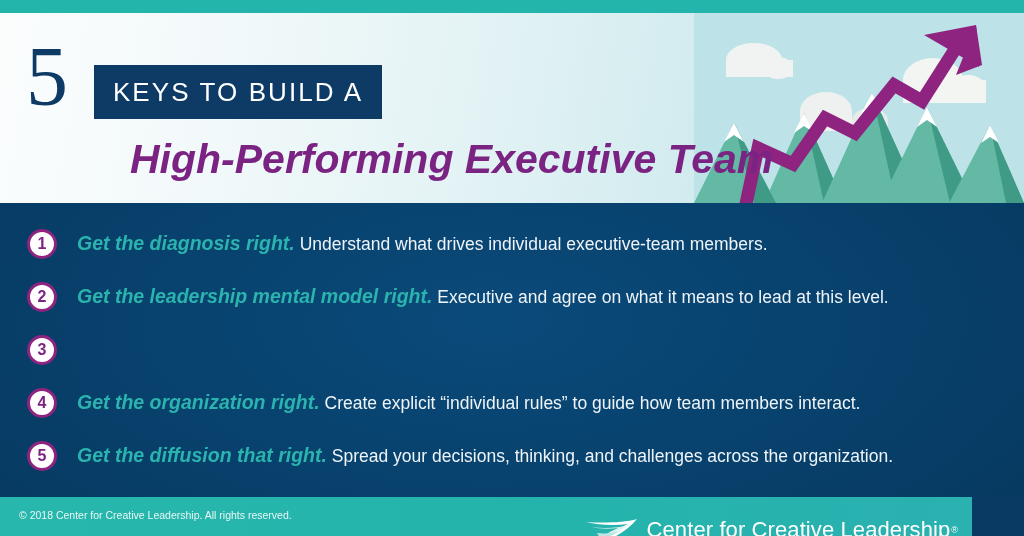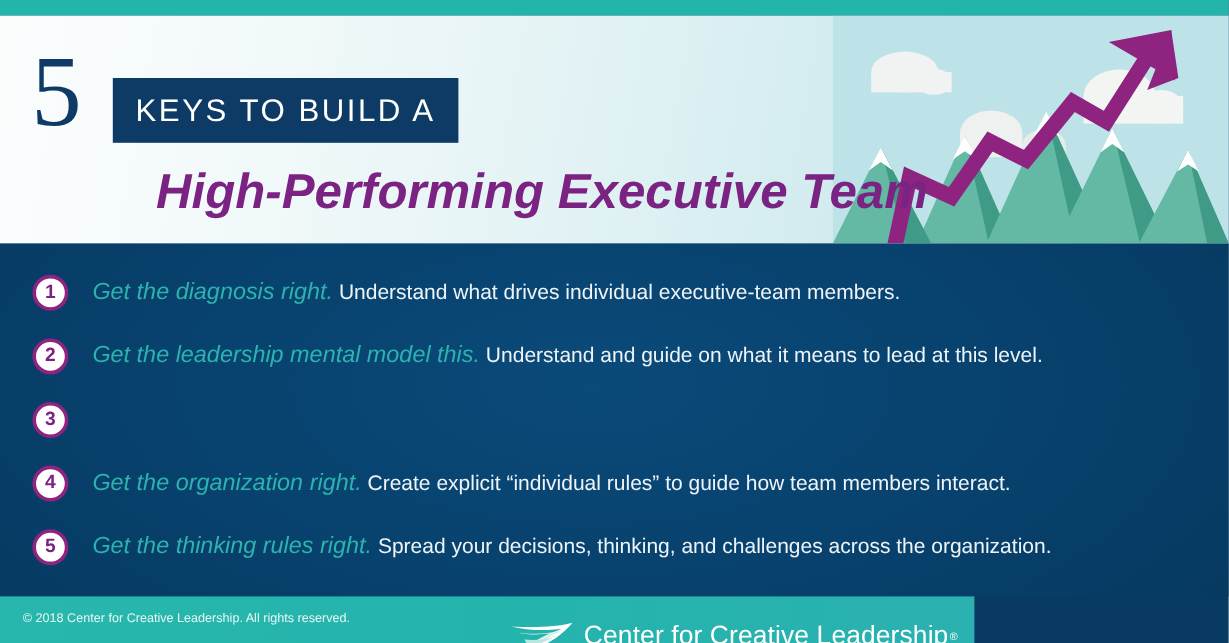--- a/index.html
+++ b/index.html
@@ -123,29 +123,29 @@
     line-height: 1;
   }
   .item-text {
     font-size: 17.5px;
     color: #eef4f8;
     white-space: nowrap;
   }
   .item-lead {
     color: #2bb3ae;
     font-style: italic;
-    font-weight: normal;
+    font-weight: bold;
     font-size: 19.5px;
   }
 
   
   .footer {
     position: absolute;
     left: 0; top: 497px;
-    width: 812px; height: 39px;
+    width: 972px; height: 39px;
     background: linear-gradient(90deg, #27b7ac 0%, #24b4ac 50%, #2ab1b0 100%);
   }
   .copyright {
     position: absolute;
     left: 19px; top: 12px;
     font-size: 10.5px;
     color: #e7f7f6;
   }
   .brand {
     position: absolute;
@@ -259,22 +259,22 @@
           <span class="item-lead">Get the diagnosis right.</span>
           <span>Understand what drives individual executive-team members.</span>
         </div>
       </div>
 
       <div class="list-item">
         <div class="badge">
           <span class="badge-num">2</span>
         </div>
         <div class="item-text">
-          <span class="item-lead">Get the leadership mental model this.</span>
-          <span>Understand and guide on what it means to lead at this level.</span>
+          <span class="item-lead">Get the leadership mental model right.</span>
+          <span>Executive and agree on what it means to lead at this level.</span>
         </div>
       </div>
 
       <div class="list-item">
         <div class="badge">
           <span class="badge-num">3</span>
         </div>
       </div>
 
       <div class="list-item">
@@ -285,21 +285,21 @@
           <span class="item-lead">Get the organization right.</span>
           <span>Create explicit “individual rules” to guide how team members interact.</span>
         </div>
       </div>
 
       <div class="list-item">
         <div class="badge">
           <span class="badge-num">5</span>
         </div>
         <div class="item-text">
-          <span class="item-lead">Get the thinking rules right.</span>
+          <span class="item-lead">Get the diffusion that right.</span>
           <span>Spread your decisions, thinking, and challenges across the organization.</span>
         </div>
       </div>
 
     </div>
   </div>
 
   <div class="footer">
     <div class="copyright">© 2018 Center for Creative Leadership. All rights reserved.</div>
 

